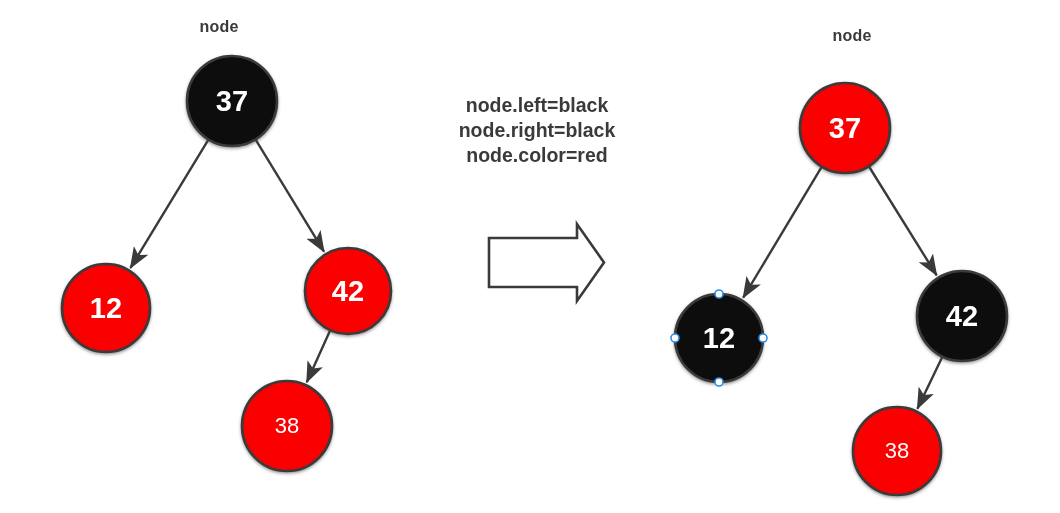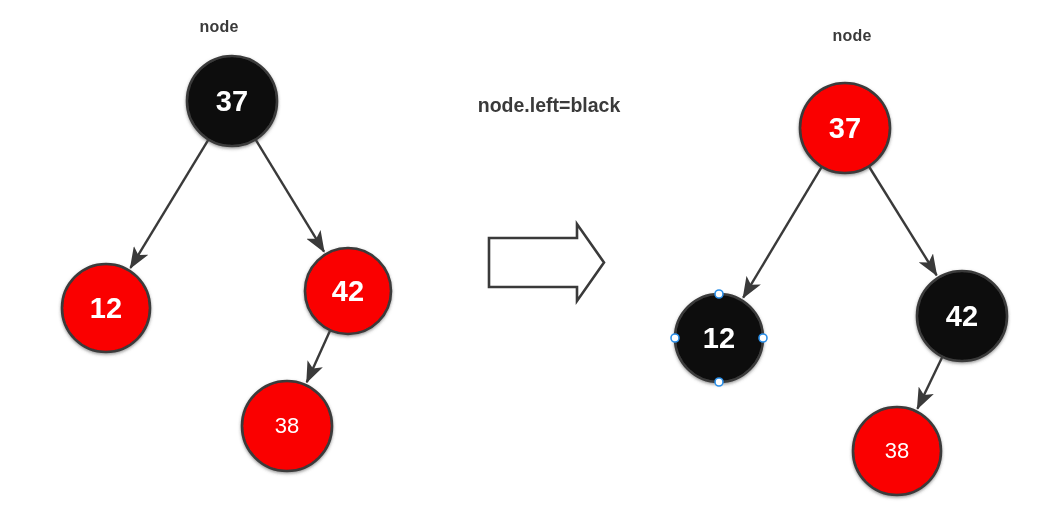--- a/index.html
+++ b/index.html
@@ -104,18 +104,20 @@
       <div class="node-value big" style="left: 232px; top: 101px;">37</div>
       <div class="node-value big" style="left: 106px; top: 308px;">12</div>
       <div class="node-value big" style="left: 348px; top: 291px;">42</div>
       <div class="node-value small" style="left: 287px; top: 426px;">38</div>
       <div class="node-value big" style="left: 845px; top: 128px;">37</div>
       <div class="node-value big" style="left: 719px; top: 338px;">12</div>
       <div class="node-value big" style="left: 962px; top: 316px;">42</div>
       <div class="node-value small" style="left: 897px; top: 451px;">38</div>
       <div class="node-label" style="left: 219px; top: 27px;">node</div>
       <div class="node-label" style="left: 852px; top: 36px;">node</div>
-      <div class="cond-text" style="left: 549px; top: 93px;">
+      <div class="cond-text" style="left: 537px; top: 93px;">
         <div>node.left=black</div>
+        <div>node.right=black</div>
+        <div>node.color=red</div>
       </div>
     </div>
 
 </div>
 
 </body></html>

